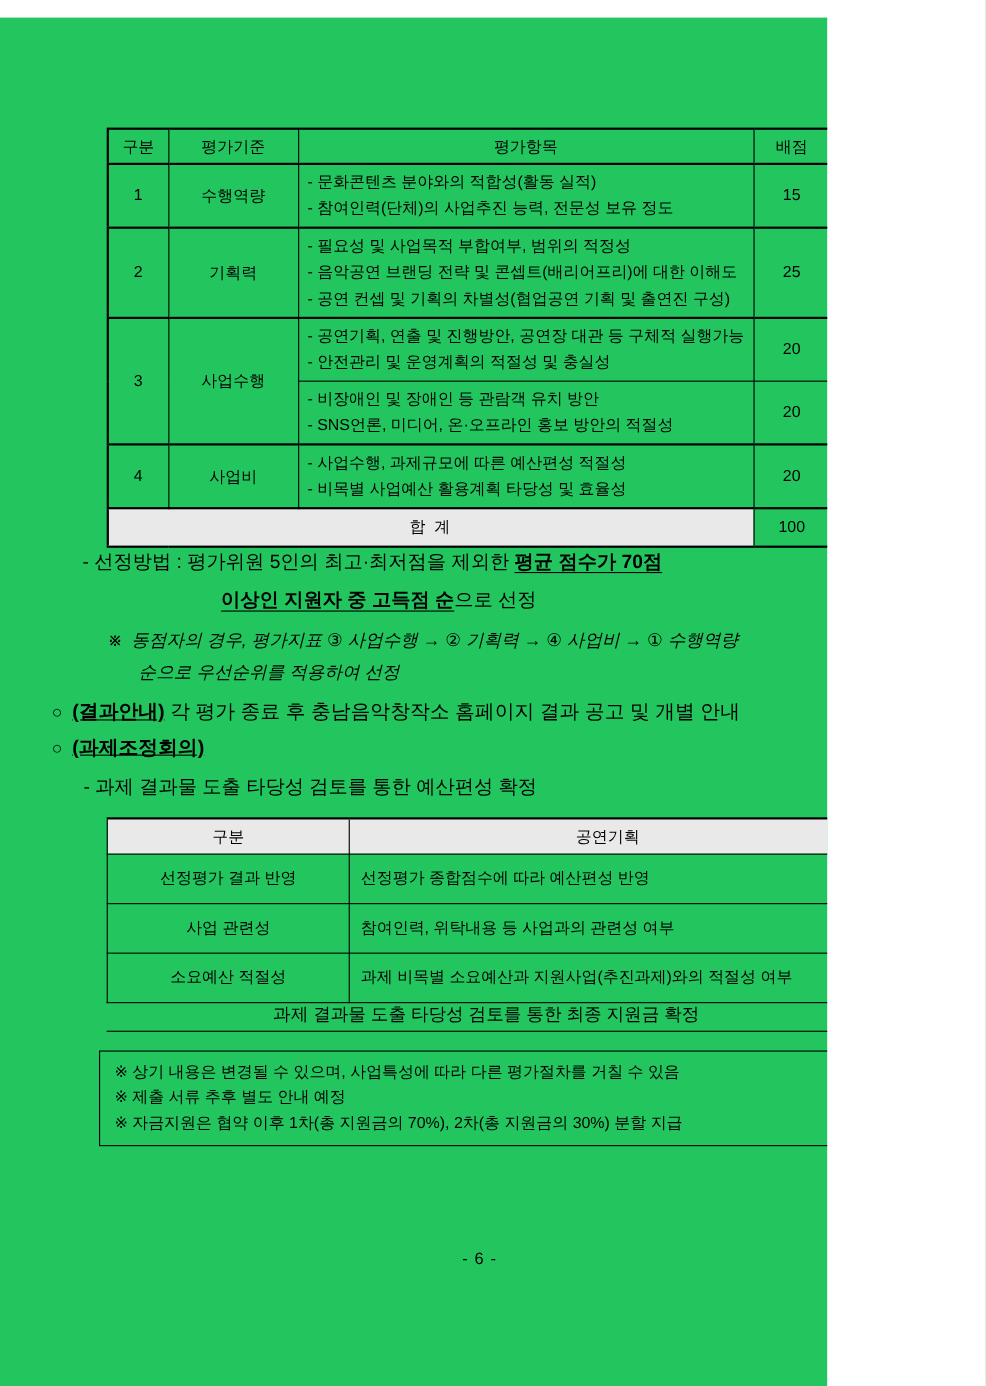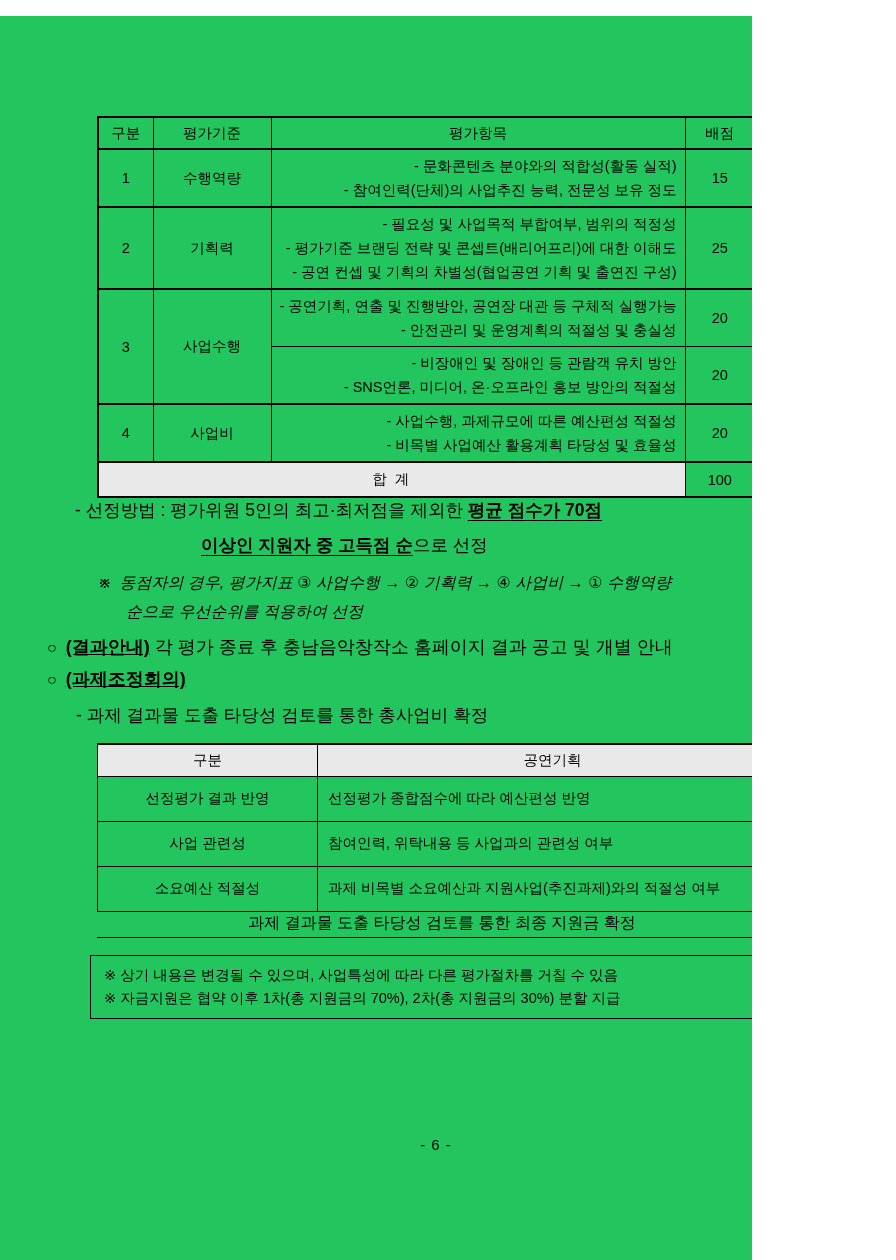--- a/index.html
+++ b/index.html
@@ -14,21 +14,21 @@
   table { border-collapse: collapse; table-layout: fixed; }
 
   
   .eval-table { position: absolute; left: 97px; top: 100px; width: 657px; border: 2px solid #000; }
   .eval-table th, .eval-table td { border: 1px solid #000; font-size: 14.5px; vertical-align: middle; }
   .eval-table thead th {
     border-top: 2px solid #000; border-bottom: 2px solid #000;
     height: 32px; font-weight: 400; text-align: center;
   }
   .eval-table td.center { text-align: center; }
-  .eval-table td.items { text-align: right; padding: 4px 8px; }
+  .eval-table td.items { text-align: left; padding: 4px 8px; }
   .eval-table td.items .line { white-space: nowrap; overflow: hidden; line-height: 24px; }
   .eval-table tr.major > td { border-top: 2px solid #000; }
   .eval-table tr.sub > td { border-top: 1px solid #000; }
   .eval-table tr.r1 > td { height: 55px; }
   .eval-table tr.r2 > td { height: 80px; }
   .eval-table tr.r3a > td { height: 52px; }
   .eval-table tr.r3b > td { height: 52px; }
   .eval-table tr.r4 > td { height: 55px; }
   .eval-table tr.total > td { height: 35px; border-top: 2px solid #000; border-bottom: 2px solid #000; }
   .eval-table .shade { background: #e9e9e9; }
@@ -112,21 +112,21 @@
           <div class="line">- 문화콘텐츠 분야와의 적합성(활동 실적)</div>
           <div class="line">- 참여인력(단체)의 사업추진 능력, 전문성 보유 정도</div>
         </td>
         <td class="center">15</td>
       </tr>
       <tr class="major r2">
         <td class="center">2</td>
         <td class="center">기획력</td>
         <td class="items">
           <div class="line">- 필요성 및 사업목적 부합여부, 범위의 적정성</div>
-          <div class="line">- 평가기준 브랜딩 전략 및 콘셉트(배리어프리)에 대한 이해도</div>
+          <div class="line">- 음악공연 브랜딩 전략 및 콘셉트(배리어프리)에 대한 이해도</div>
           <div class="line">- 공연 컨셉 및 기획의 차별성(협업공연 기획 및 출연진 구성)</div>
         </td>
         <td class="center">25</td>
       </tr>
       <tr class="major r3a">
         <td class="center" rowspan="2">3</td>
         <td class="center" rowspan="2">사업수행</td>
         <td class="items">
           <div class="line">- 공연기획, 연출 및 진행방안, 공연장 대관 등 구체적 실행가능성</div>
           <div class="line">- 안전관리 및 운영계획의 적절성 및 충실성</div>
@@ -166,21 +166,21 @@
     <div class="t2">순으로 우선순위를 적용하여 선정</div>
   </div>
 
   <div class="bullet b1">
     <span class="marker">○</span><span class="btitle">(결과안내)</span><span> 각 평가 종료 후 충남음악창작소 홈페이지 결과 공고 및 개별 안내</span>
   </div>
 
   <div class="bullet b2">
     <span class="marker">○</span><span class="btitle">(과제조정회의)</span>
   </div>
-  <div class="sub-item">- 과제 결과물 도출 타당성 검토를 통한 총사업비 확정</div>
+  <div class="sub-item">- 과제 결과물 도출 타당성 검토를 통한 예산편성 확정</div>
 
   <table class="detail-table">
     <colgroup>
         <col style="width:220px">
         <col style="width:470px">
       </colgroup>
     <thead>
       <tr>
         <th>구분</th>
         <th>공연기획</th>
@@ -198,18 +198,19 @@
       <tr>
         <td class="cat">소요예산 적절성</td>
         <td class="det">과제 비목별 소요예산과 지원사업(추진과제)와의 적절성 여부</td>
       </tr>
     </tbody>
   </table>
   <div class="detail-footer">과제 결과물 도출 타당성 검토를 통한 최종 지원금 확정</div>
 
   <div class="notes">
     <div class="nline">※ 상기 내용은 변경될 수 있으며, 사업특성에 따라 다른 평가절차를 거칠 수 있음</div>
+    <div class="nline">※ 제출 서류 추후 별도 안내 예정</div>
     <div class="nline">※ 자금지원은 협약 이후 1차(총 지원금의 70%), 2차(총 지원금의 30%) 분할 지급</div>
   </div>
 
   <div class="page-num">- 6 -</div>
 
 </div>
 
 </body></html>

